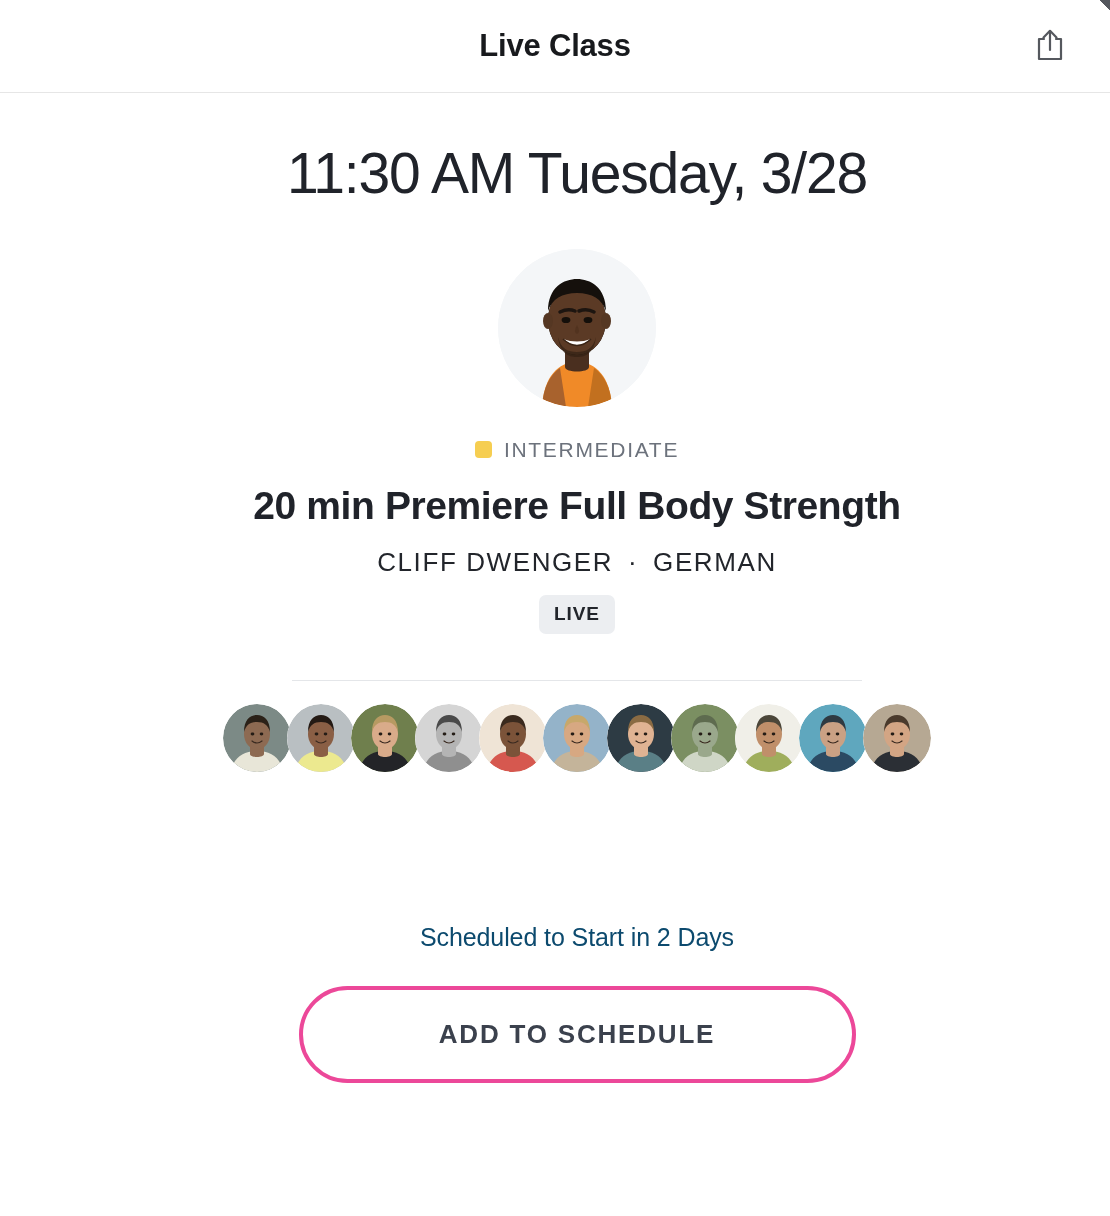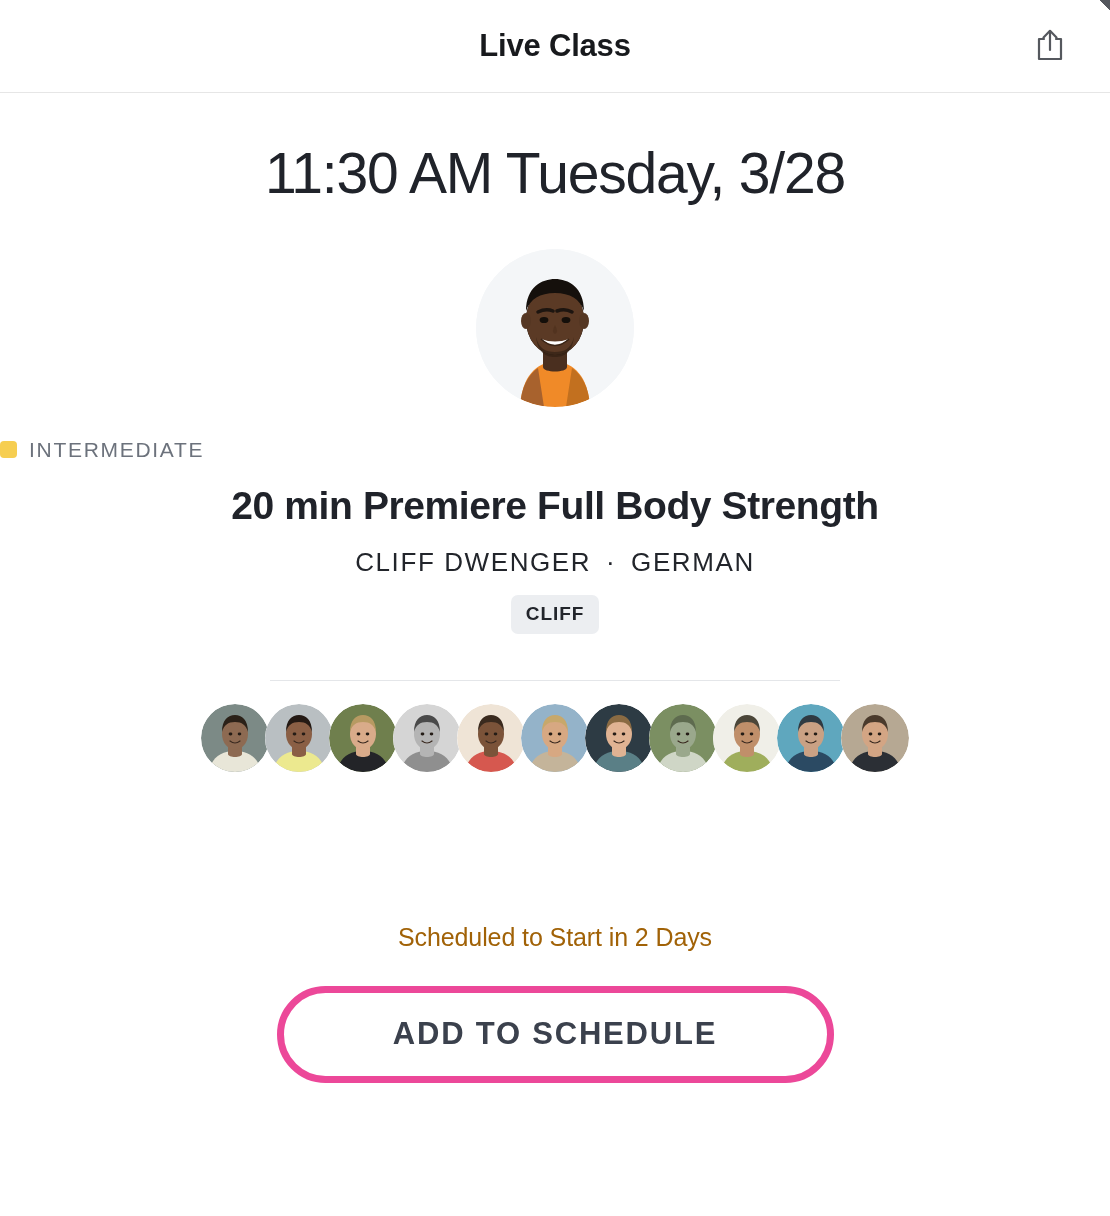--- a/index.html
+++ b/index.html
@@ -60,20 +60,21 @@
     width: 14px;
     height: 14px;
     background: linear-gradient(225deg, #55585e 0%, #55585e 38%, rgba(255,255,255,0) 39%);
     pointer-events: none;
   }
 
   
   .content {
     padding-top: 49px;
     text-align: center;
+    padding-left: 44px;
   }
 
   .datetime {
     font-size: 57px;
     font-weight: 400;
     color: #20232a;
     letter-spacing: -1.2px;
     line-height: 1.1;
   }
 
@@ -89,20 +90,21 @@
     border-radius: 50%;
     background: #f4f6f8;
     overflow: hidden;
     position: relative;
   }
 
   .difficulty-row {
     margin-top: 31px;
     display: flex;
     align-items: center;
+    justify-content: center;
     gap: 12px;
   }
 
   .difficulty-chip {
     width: 17px;
     height: 17px;
     border-radius: 4px;
     background: #f6ce51;
     flex: none;
   }
@@ -191,39 +193,39 @@
   }
 
   .member-avatar:last-child { margin-right: 0; }
 
   .member-avatar svg { display: block; width: 100%; height: 100%; }
 
   .schedule-note {
     margin-top: 151px;
     font-size: 25px;
     font-weight: 500;
-    color: #a16207;
+    color: #0c4a6e;
     letter-spacing: -0.1px;
   }
 
   .cta-wrap {
     margin-top: 34px;
     display: flex;
     justify-content: center;
   }
 
   .cta-button {
     width: 557px;
     height: 97px;
     border-radius: 49px;
-    border: 7px solid #ec4899;
+    border: 4px solid #ec4899;
     background: #ffffff;
     color: #3b414d;
     font-family: "Liberation Sans", sans-serif;
-    font-size: 31px;
+    font-size: 26px;
     font-weight: 600;
     letter-spacing: 1.8px;
     cursor: pointer;
     display: flex;
     align-items: center;
     justify-content: center;
   }
 </style>
 </head>
 <body>
@@ -298,21 +300,21 @@
 
     <div class="class-title">20 min Premiere Full Body Strength</div>
 
     <div class="meta-row">
       <span>CLIFF DWENGER</span>
       <span class="meta-dot">·</span>
       <span>GERMAN</span>
     </div>
 
     <div class="live-badge-wrap">
-      <span class="live-badge">CLIFF</span>
+      <span class="live-badge">LIVE</span>
     </div>
 
     <div class="divider"></div>
 
 
     <div class="members-strip">
         <div class="member-avatar">
           <svg viewBox="0 0 68 68" xmlns="http://www.w3.org/2000/svg">
             <defs>
               <clipPath id="mc0">

